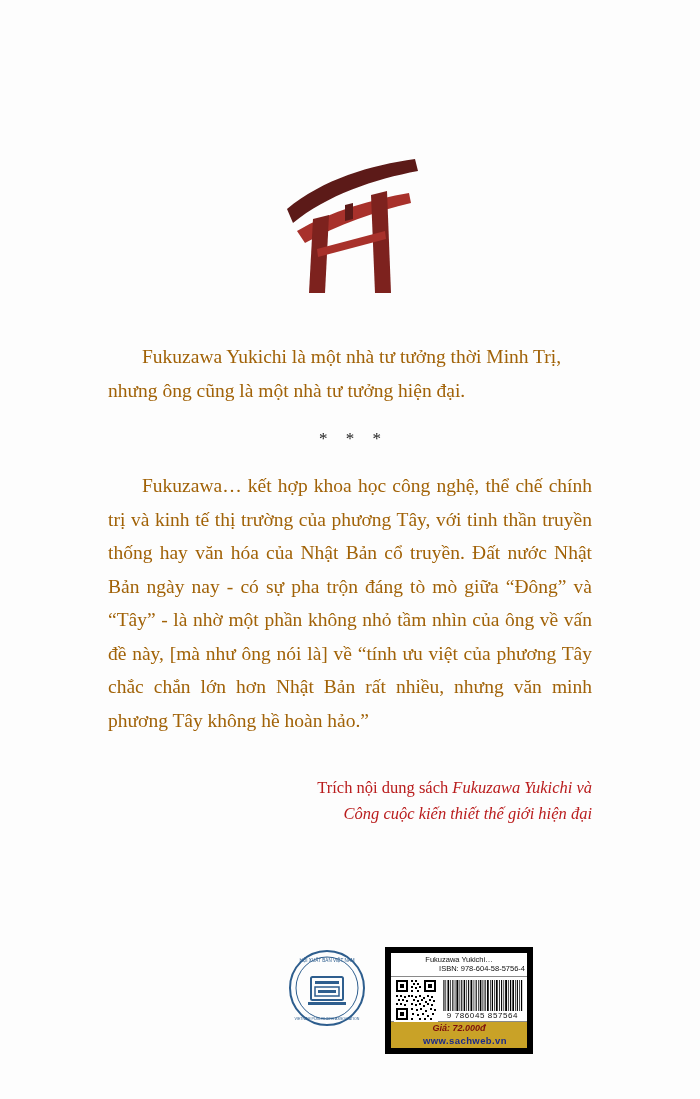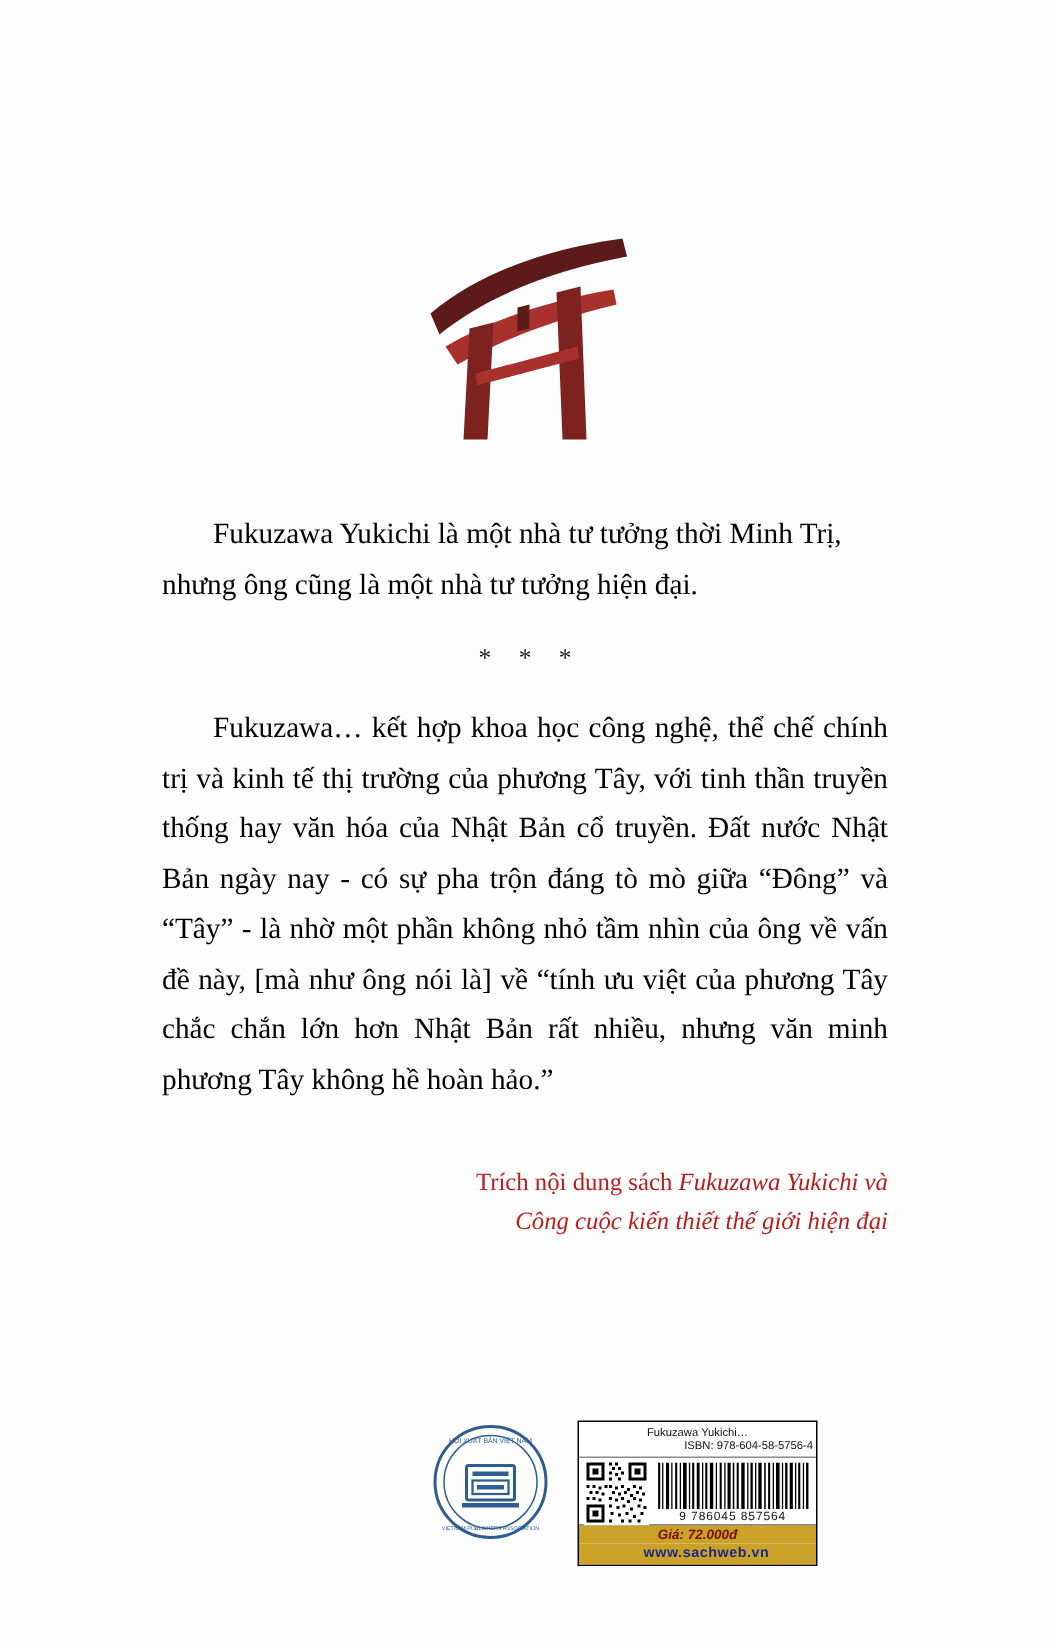--- a/index.html
+++ b/index.html
@@ -38,21 +38,21 @@
   
   .body-text {
     position: absolute;
     left: 108px;
     right: 108px;
     top: 340px;
   }
   .para {
     font-size: 19.5px;
     line-height: 1.72;
-    color: #000000;
+    color: #a16207;
     text-align: justify;
     text-justify: inter-word;
     margin: 0;
   }
   .para.indent {
     text-indent: 34px;
   }
   .para-1 {
     text-align: left;
   }
@@ -94,22 +94,22 @@
     width: 78px;
     height: 78px;
   }
   .seal svg { display: block; }
 
   
   .barcode-block {
     position: absolute;
     left: 385px;
     top: 0px;
-    width: 160px;
-    border: 1px solid #000000;
+    width: 148px;
+    border: 6px solid #000000;
     background: #ffffff;
     box-sizing: border-box;
   }
   .bc-title {
     font-family: "Liberation Sans", sans-serif;
     font-size: 7.5px;
     text-align: center;
     color: #111;
     line-height: 1.25;
     padding: 2px 2px 0 2px;

